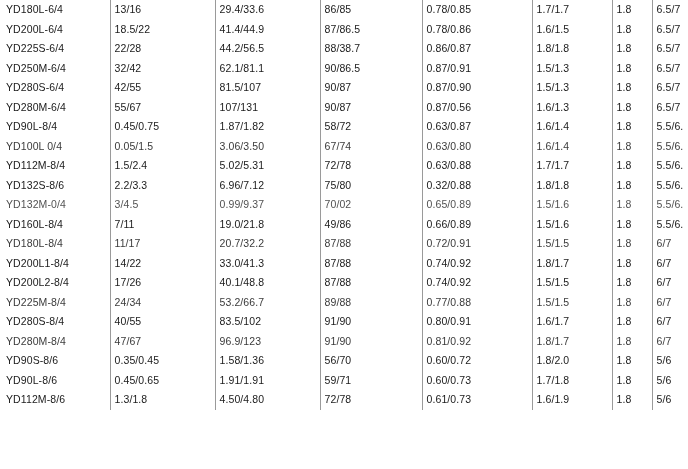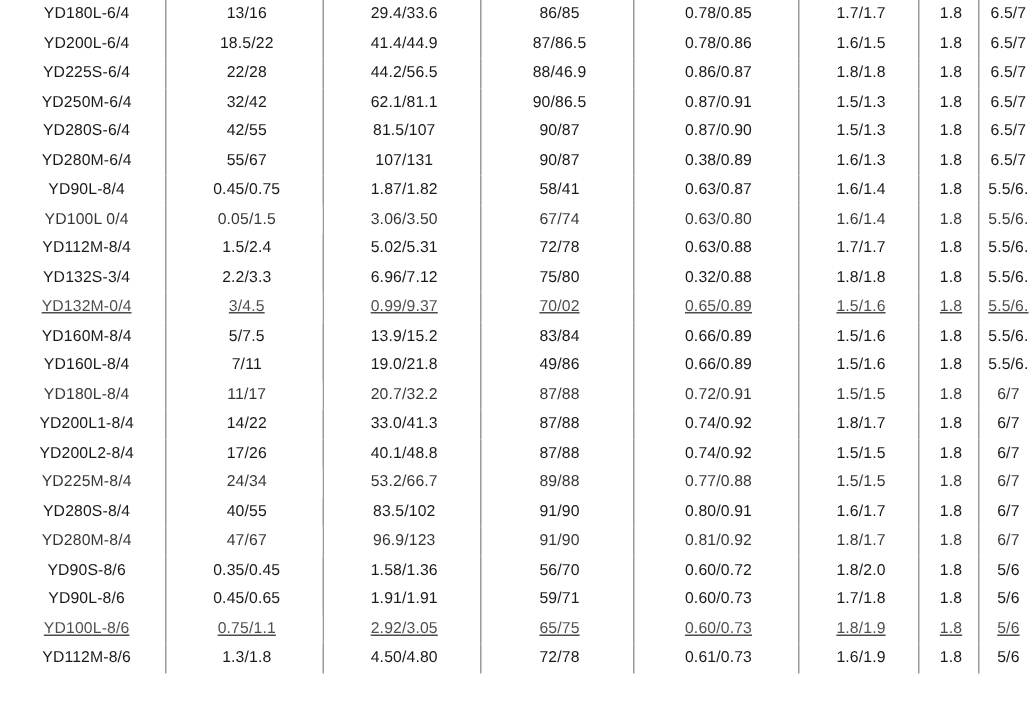--- a/index.html
+++ b/index.html
@@ -12,21 +12,20 @@
     height: 469px;
     overflow: hidden;
     font-family: "Liberation Sans", sans-serif;
     color: #1a1a1a;
   }
   .sheet {
     position: relative;
     width: 563px;
     height: 469px;
     background: #ffffff;
-    text-align: center;
   }
   table.spec-table {
     border-collapse: collapse;
     table-layout: fixed;
     width: 688px;
     margin: 0;
     padding: 0;
   }
   table.spec-table td {
     font-size: 10.5px;
@@ -55,21 +54,20 @@
   col.c4 { width: 110px; }
   col.c5 { width: 80px; }
   col.c6 { width: 40px; }
   col.c7 { width: 36px; }
   
   table.spec-table tr {
     background: #ffffff;
   }
   .blur-low {
     opacity: 0.78;
-    text-decoration: underline;
   }
   .blur-mid {
     opacity: 0.88;
     margin-left: 34px;
   }
 </style>
 </head>
 <body>
 
 <div class="sheet">
@@ -102,21 +100,21 @@
         <td>87/86.5</td>
         <td>0.78/0.86</td>
         <td>1.6/1.5</td>
         <td>1.8</td>
         <td class="last">6.5/7</td>
       </tr>
       <tr>
         <td>YD225S-6/4</td>
         <td>22/28</td>
         <td>44.2/56.5</td>
-        <td>88/46.9</td>
+        <td>88/38.7</td>
         <td>0.86/0.87</td>
         <td>1.8/1.8</td>
         <td>1.8</td>
         <td class="last">6.5/7</td>
       </tr>
       <tr>
         <td>YD250M-6/4</td>
         <td>32/42</td>
         <td>62.1/81.1</td>
         <td>90/86.5</td>
@@ -133,30 +131,30 @@
         <td>0.87/0.90</td>
         <td>1.5/1.3</td>
         <td>1.8</td>
         <td class="last">6.5/7</td>
       </tr>
       <tr>
         <td>YD280M-6/4</td>
         <td>55/67</td>
         <td>107/131</td>
         <td>90/87</td>
-        <td>0.38/0.89</td>
+        <td>0.87/0.56</td>
         <td>1.6/1.3</td>
         <td>1.8</td>
         <td class="last">6.5/7</td>
       </tr>
       <tr>
         <td>YD90L-8/4</td>
         <td>0.45/0.75</td>
         <td>1.87/1.82</td>
-        <td>58/41</td>
+        <td>58/72</td>
         <td>0.63/0.87</td>
         <td>1.6/1.4</td>
         <td>1.8</td>
         <td class="last">5.5/6.</td>
       </tr>
       <tr class="blur-mid">
         <td>YD100L 0/4</td>
         <td>0.05/1.5</td>
         <td>3.06/3.50</td>
         <td>67/74</td>
@@ -169,50 +167,40 @@
         <td>YD112M-8/4</td>
         <td>1.5/2.4</td>
         <td>5.02/5.31</td>
         <td>72/78</td>
         <td>0.63/0.88</td>
         <td>1.7/1.7</td>
         <td>1.8</td>
         <td class="last">5.5/6.</td>
       </tr>
       <tr>
-        <td>YD132S-3/4</td>
+        <td>YD132S-8/6</td>
         <td>2.2/3.3</td>
         <td>6.96/7.12</td>
         <td>75/80</td>
         <td>0.32/0.88</td>
         <td>1.8/1.8</td>
         <td>1.8</td>
         <td class="last">5.5/6.</td>
       </tr>
       <tr class="blur-low">
         <td>YD132M-0/4</td>
         <td>3/4.5</td>
         <td>0.99/9.37</td>
         <td>70/02</td>
         <td>0.65/0.89</td>
         <td>1.5/1.6</td>
         <td>1.8</td>
         <td class="last">5.5/6.</td>
       </tr>
       <tr>
-        <td>YD160M-8/4</td>
-        <td>5/7.5</td>
-        <td>13.9/15.2</td>
-        <td>83/84</td>
-        <td>0.66/0.89</td>
-        <td>1.5/1.6</td>
-        <td>1.8</td>
-        <td class="last">5.5/6.</td>
-      </tr>
-      <tr>
         <td>YD160L-8/4</td>
         <td>7/11</td>
         <td>19.0/21.8</td>
         <td>49/86</td>
         <td>0.66/0.89</td>
         <td>1.5/1.6</td>
         <td>1.8</td>
         <td class="last">5.5/6.</td>
       </tr>
       <tr class="blur-mid">
@@ -288,30 +276,20 @@
       <tr>
         <td>YD90L-8/6</td>
         <td>0.45/0.65</td>
         <td>1.91/1.91</td>
         <td>59/71</td>
         <td>0.60/0.73</td>
         <td>1.7/1.8</td>
         <td>1.8</td>
         <td class="last">5/6</td>
       </tr>
-      <tr class="blur-low">
-        <td>YD100L-8/6</td>
-        <td>0.75/1.1</td>
-        <td>2.92/3.05</td>
-        <td>65/75</td>
-        <td>0.60/0.73</td>
-        <td>1.8/1.9</td>
-        <td>1.8</td>
-        <td class="last">5/6</td>
-      </tr>
       <tr>
         <td>YD112M-8/6</td>
         <td>1.3/1.8</td>
         <td>4.50/4.80</td>
         <td>72/78</td>
         <td>0.61/0.73</td>
         <td>1.6/1.9</td>
         <td>1.8</td>
         <td class="last">5/6</td>
       </tr>

